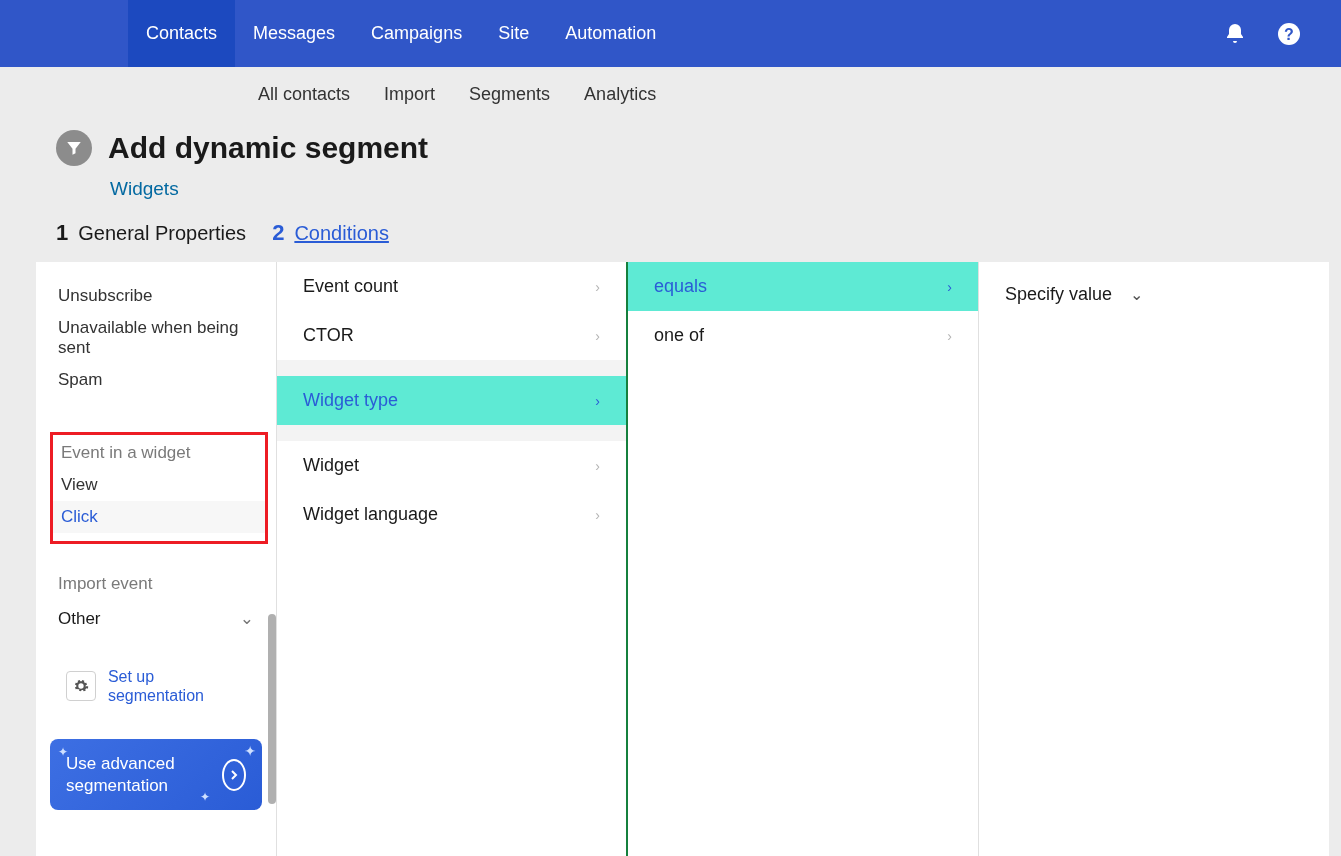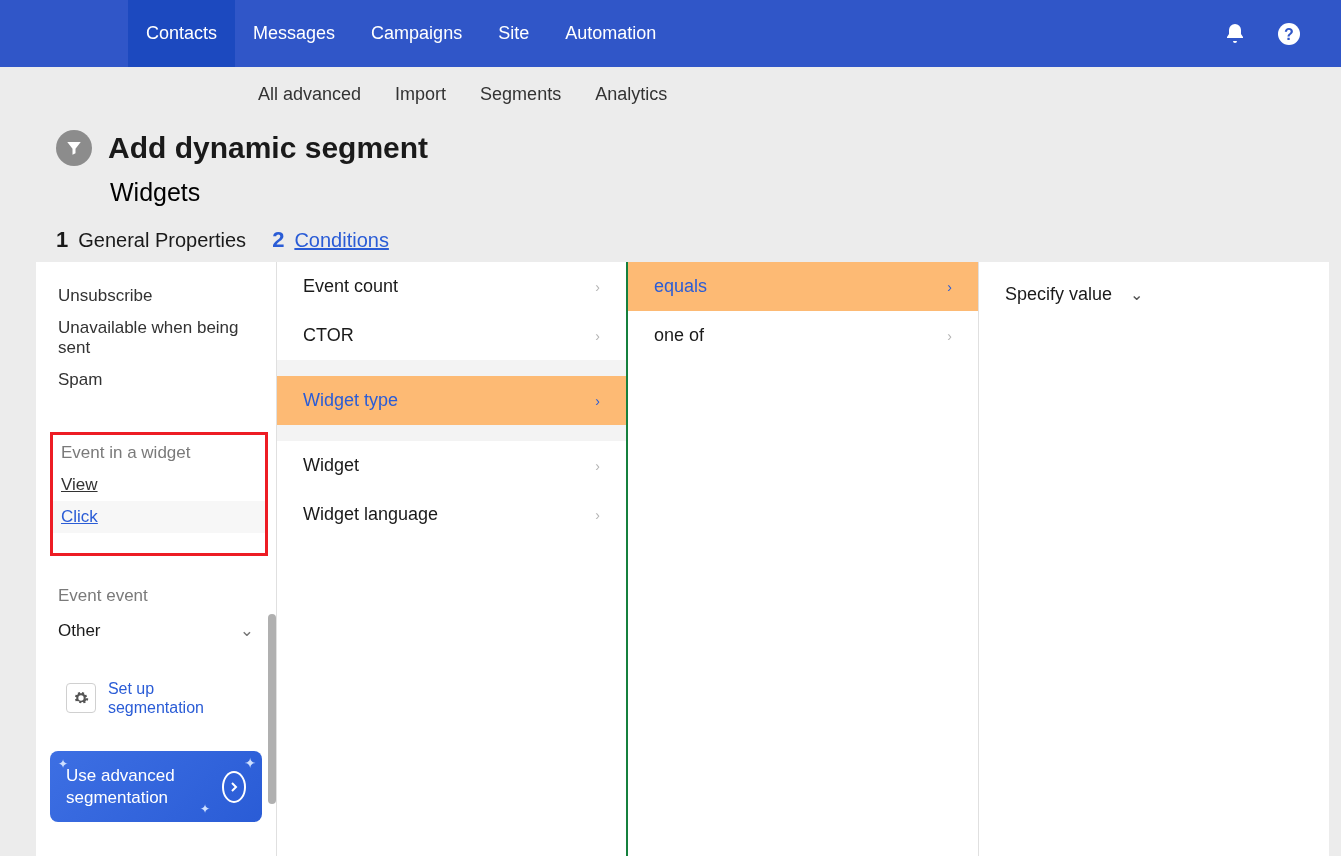--- a/index.html
+++ b/index.html
@@ -11,57 +11,57 @@
   .topnav-right { position: absolute; right: 40px; display: flex; align-items: center; gap: 30px; }
   .icon-btn { width: 24px; height: 24px; cursor: pointer; }
   
   .subnav { background: #ececec; height: 55px; display: flex; align-items: center; padding-left: 258px; gap: 34px; }
   .subnav-item { font-size: 18px; color: #333; cursor: pointer; }
   
   .titlebar { padding: 8px 0 0 56px; background: #ececec; }
   .title-row { display: flex; align-items: center; gap: 16px; }
   .funnel-circle { width: 36px; height: 36px; border-radius: 50%; background: #8c8c8c; display: flex; align-items: center; justify-content: center; }
   .page-title { font-size: 30px; font-weight: bold; }
-  .subtitle { font-size: 25px; color: #000000; margin: 12px 0 0 54px; }
+  .subtitle { font-size: 19px; color: #0369a1; margin: 12px 0 0 54px; }
   
   .tabs-row { padding: 20px 0 0 56px; display: flex; gap: 26px; align-items: baseline; background: #ececec; height: 58px; }
   .tab { display: flex; align-items: baseline; gap: 10px; font-size: 20px; cursor: pointer; }
   .tab .num { font-weight: bold; font-size: 22px; }
   .tab.active .num { color: #2a5cd6; }
   .tab.active .lbl { color: #2a5cd6; text-decoration: underline; }
   
   .workspace { display: flex; position: absolute; top: 262px; left: 36px; right: 12px; bottom: 0; }
   
   .panel { background: #fff; position: relative; }
   .panel-left { width: 241px; border-right: 1px solid #e0e0e0; padding: 18px 0 0 0; overflow-y: auto; }
   .panel-mid1 { width: 351px; border-right: 2px solid #15803d; }
   .panel-mid2 { width: 351px; border-right: 1px solid #e0e0e0; }
   .panel-right { flex: 1; }
   
   .left-item { padding: 6px 22px; font-size: 17px; color: #333; cursor: pointer; }
   .left-group-label { padding: 18px 22px 6px 22px; font-size: 17px; color: #7a7a7a; }
   .left-item.blue { color: #2a5cd6; }
-  .highlight-box { border: 3px solid #ed1c24; margin: 0 8px 0 14px; padding-bottom: 20px; }
+  .highlight-box { border: 3px solid #ed1c24; margin: 0 8px 0 14px; padding-bottom: 8px; }
   .highlight-box .left-group-label { padding-top: 8px; padding-left: 8px; }
-  .highlight-box .left-item { padding-left: 8px; text-decoration: underline; }
+  .highlight-box .left-item { padding-left: 8px; }
   .left-item-sel { background: #f7f7f7; }
   
   .dropdown-row { display: flex; justify-content: space-between; align-items: center; padding: 8px 22px; cursor: pointer; font-size: 17px; }
   
   .setup-row { display: flex; align-items: center; gap: 12px; padding: 30px 22px 0 30px; }
   .gear-box { width: 30px; height: 30px; background: #fff; border: 1px solid #d0d0d0; border-radius: 4px; display: flex; align-items: center; justify-content: center; }
   .setup-link { color: #2a5cd6; font-size: 16px; line-height: 1.2; }
   
   .adv-btn { margin: 34px 14px 14px 14px; background: linear-gradient(135deg,#3d6fe3,#2a5cd6); color: #fff; border-radius: 8px; padding: 14px 16px; display: flex; align-items: center; justify-content: space-between; cursor: pointer; position: relative; }
   .adv-btn-text { font-size: 17px; font-weight: 500; line-height: 1.25; }
   .adv-circle { width: 32px; height: 32px; border: 2px solid #fff; border-radius: 50%; display: flex; align-items: center; justify-content: center; }
   .sparkle { position: absolute; color: #cfe0ff; font-size: 12px; }
   
   .list-row { display: flex; align-items: center; justify-content: space-between; padding: 14px 26px; font-size: 18px; cursor: pointer; }
-  .list-row.selected { background: #fdba74; color: #2a5cd6; }
+  .list-row.selected { background: #5eead4; color: #2a5cd6; }
   .list-sep { height: 16px; background: #f3f3f3; }
   .chev { color: #b5b5b5; font-size: 14px; }
   .list-row.selected .chev { color: #2a5cd6; }
   .chev.dark { color: #555; }
   
   .specify-row { display:flex; align-items:center; gap:18px; padding: 22px 26px; font-size:18px; cursor:pointer; }
 
   .scrollbar-thumb { position: absolute; right: 0; top: 352px; width: 8px; height: 190px; background: #b0b0b0; border-radius: 4px; }
 </style>
 </head>
@@ -82,21 +82,21 @@
     <span class="icon-btn">
       <svg viewBox="0 0 24 24" fill="#fff">
           <circle cx="12" cy="12" r="11"></circle>
           <text x="12" y="18" text-anchor="middle" font-size="16" font-weight="bold" fill="#3056c8">?</text>
         </svg>
     </span>
   </div>
 </div>
 
 <div class="subnav">
-  <div class="subnav-item">All advanced</div>
+  <div class="subnav-item">All contacts</div>
   <div class="subnav-item">Import</div>
   <div class="subnav-item">Segments</div>
   <div class="subnav-item">Analytics</div>
 </div>
 
 <div class="titlebar">
   <div class="title-row">
     <div class="funnel-circle">
       <svg width="18" height="18" viewBox="0 0 24 24" fill="#fff">
           <path d="M3 4h18l-7 9v6l-4 2v-8L3 4z"></path>
@@ -125,21 +125,21 @@
     <div class="left-item">Unavailable when being sent</div>
     <div class="left-item">Spam</div>
 
     <div style="height:36px"></div>
     <div class="highlight-box">
       <div class="left-group-label">Event in a widget</div>
       <div class="left-item">View</div>
       <div class="left-item blue left-item-sel">Click</div>
     </div>
 
-    <div class="left-group-label" style="padding-top:30px">Event event</div>
+    <div class="left-group-label" style="padding-top:30px">Import event</div>
     <div class="dropdown-row">
       <span>Other</span>
       <span style="color:#777">⌄</span>
     </div>
 
     <div class="setup-row">
       <div class="gear-box">
         <svg width="16" height="16" viewBox="0 0 24 24" fill="#555">
             <path d="M12 8a4 4 0 1 0 0 8 4 4 0 0 0 0-8zm9 4l2 1-1 3-2-0.5a8 8 0 0 1-1.5 1.5l.5 2-3 1-1-2a8 8 0 0 1-2 0l-1 2-3-1 .5-2A8 8 0 0 1 6 16.5L4 17l-1-3 2-1a8 8 0 0 1 0-2l-2-1 1-3 2 .5A8 8 0 0 1 7.5 6L7 4l3-1 1 2a8 8 0 0 1 2 0l1-2 3 1-.5 2A8 8 0 0 1 18 7.5l2-.5 1 3-2 1a8 8 0 0 1 0 2z"></path>
           </svg>

